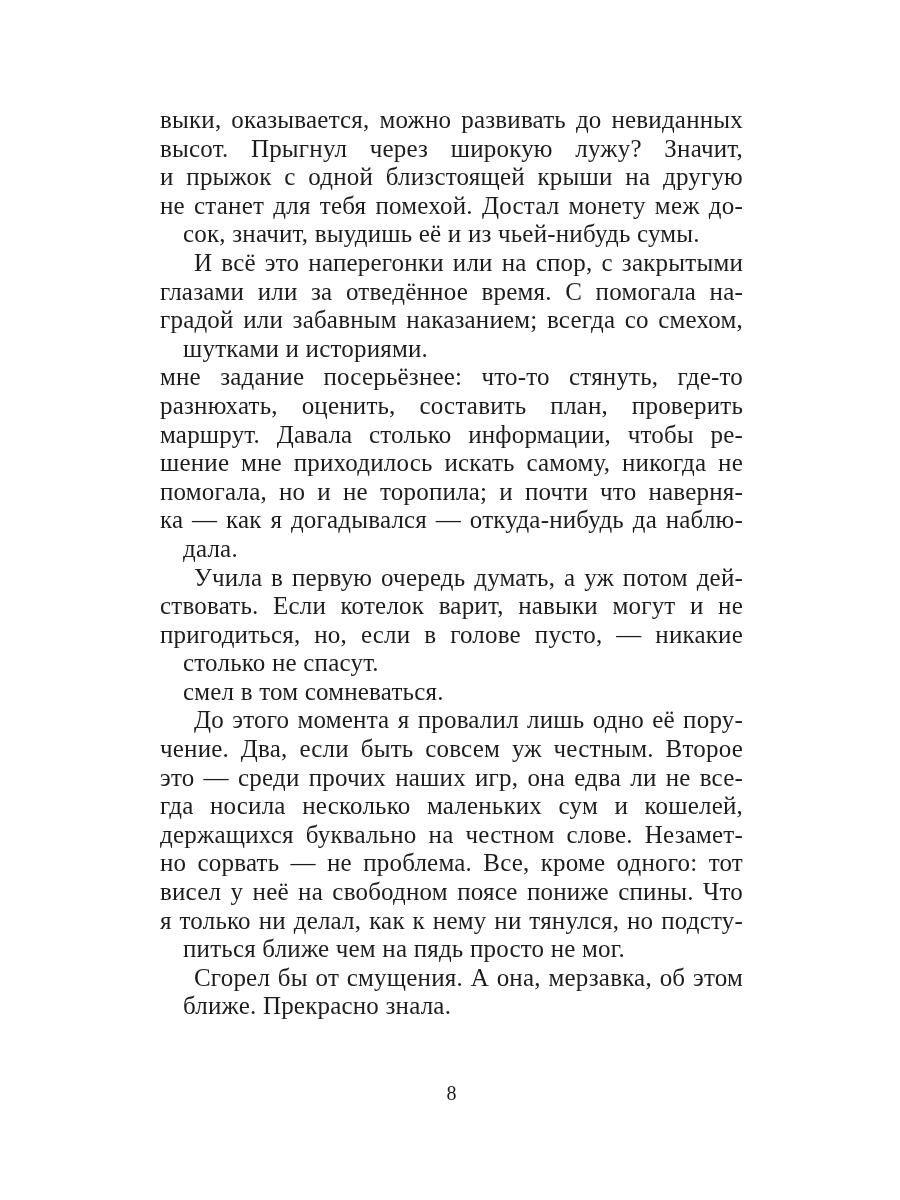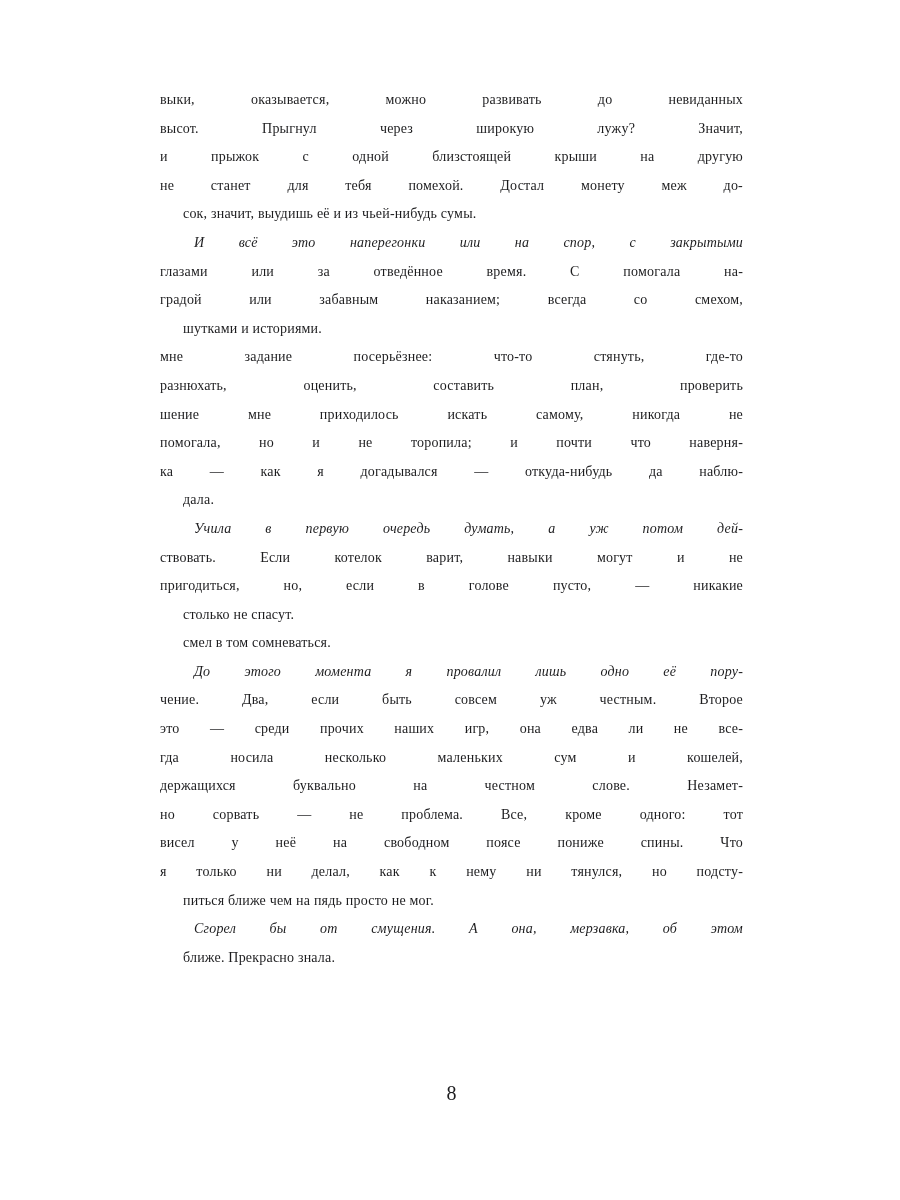--- a/index.html
+++ b/index.html
@@ -12,23 +12,23 @@
     width: 900px;
     height: 1200px;
     background: #ffffff;
     overflow: hidden;
     font-family: "Liberation Serif", "DejaVu Serif", serif;
     color: #1d1d1f;
   }
   .text-block {
     position: absolute;
     left: 160px;
-    top: 86px;
+    top: 106px;
     width: 583px;
-    font-size: 14px;
+    font-size: 25px;
     line-height: 28.6px;
     letter-spacing: 0.2px;
   }
   .paragraph {
     margin: 0;
   }
   
   .line {
     text-align: justify;
     height: 28.6px;
@@ -42,21 +42,20 @@
   }
   .line.last {
     text-align: left;
     margin-left: 23px;
   }
   .line.last::after {
     content: none;
   }
   .line.indent {
     text-indent: 34px;
-    font-style: italic;
   }
   .page-number {
     position: absolute;
     left: 160px;
     top: 1082px;
     width: 583px;
     text-align: center;
     font-size: 20px;
     color: #1d1d1f;
   }
@@ -75,20 +74,21 @@
       </div>
       <div class="paragraph">
         <div class="line indent">И всё это наперегонки или на спор, с закрытыми</div>
         <div class="line">глазами или за отведённое время. С помогала на-</div>
         <div class="line">градой или забавным наказанием; всегда со смехом,</div>
         <div class="line last">шутками и историями.</div>
       </div>
       <div class="paragraph">
         <div class="line">мне задание посерьёзнее: что-то стянуть, где-то</div>
         <div class="line">разнюхать, оценить, составить план, проверить</div>
+        <div class="line">маршрут. Давала столько информации, чтобы ре-</div>
         <div class="line">шение мне приходилось искать самому, никогда не</div>
         <div class="line">помогала, но и не торопила; и почти что наверня-</div>
         <div class="line">ка — как я догадывался — откуда-нибудь да наблю-</div>
         <div class="line last">дала.</div>
       </div>
       <div class="paragraph">
         <div class="line indent">Учила в первую очередь думать, а уж потом дей-</div>
         <div class="line">ствовать. Если котелок варит, навыки могут и не</div>
         <div class="line">пригодиться, но, если в голове пусто, — никакие</div>
         <div class="line last">столько не спасут.</div>

